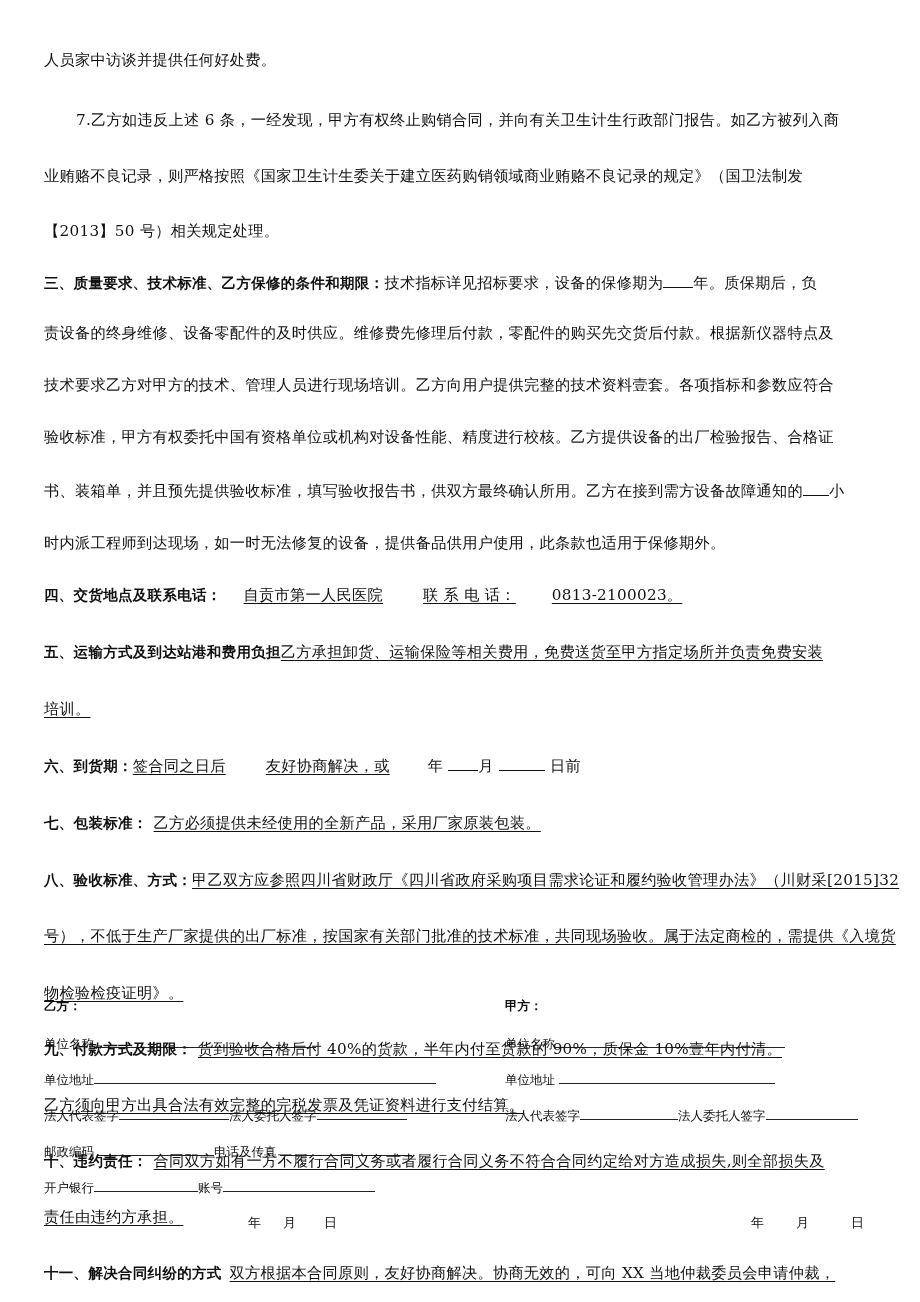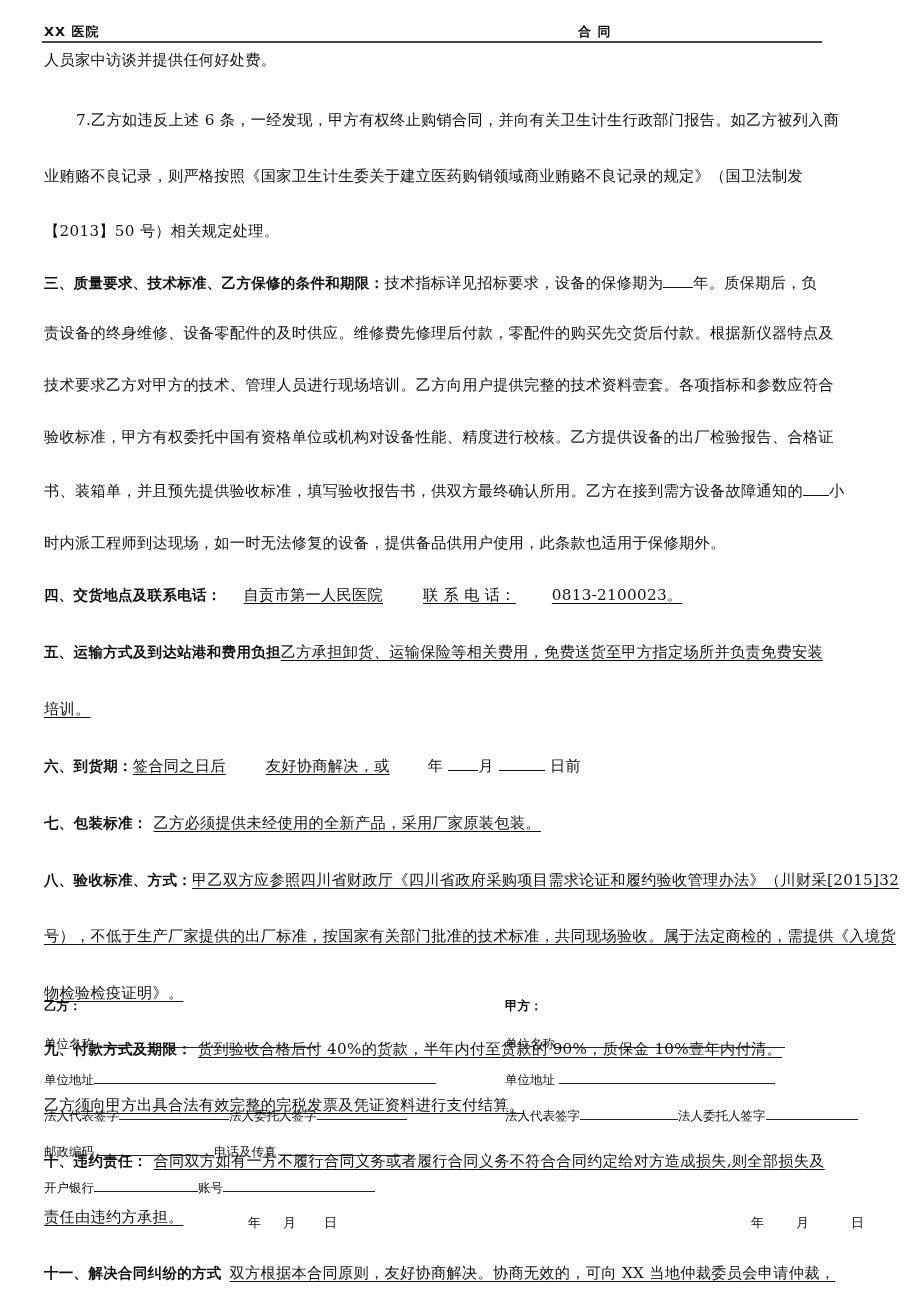--- a/index.html
+++ b/index.html
@@ -39,24 +39,20 @@
   .sig .fl { display: inline-block; border-bottom: 1px solid #222; height: 13px; vertical-align: baseline; }
   .sig-title { font-weight: bold; }
   .date { position: absolute; font-size: 13px; white-space: nowrap; }
   .date span { display: inline-block; }
 </style>
 </head>
 <body>
 
 <div class="page">
 
-  <div class="hdr">
-    <span class="left">XX 医院</span>
-    <span class="right">合 同</span>
-  </div>
 
 
   <div class="line txt" style="top:50px;">人员家中访谈并提供任何好处费。</div>
 
   <div class="line txt" style="top:90px; left:76px;">7.乙方如违反上述 6 条，一经发现，甲方有权终止购销合同，并向有关卫生计生行政部门报告。如乙方被列入商</div>
   <div class="line txt" style="top:126px;">业贿赂不良记录，则严格按照《国家卫生计生委关于建立医药购销领域商业贿赂不良记录的规定》（国卫法制发</div>
   <div class="line txt" style="top:161px;">【2013】50 号）相关规定处理。</div>
 
   <div class="line txt" style="top:191px;">
     <span class="b">三、质量要求、技术标准、乙方保修的条件和期限：</span><span>技术指标详见招标要求，设备的保修期为</span><span class="blank" style="width:30px;"></span><span>年。质保期后，负</span>

